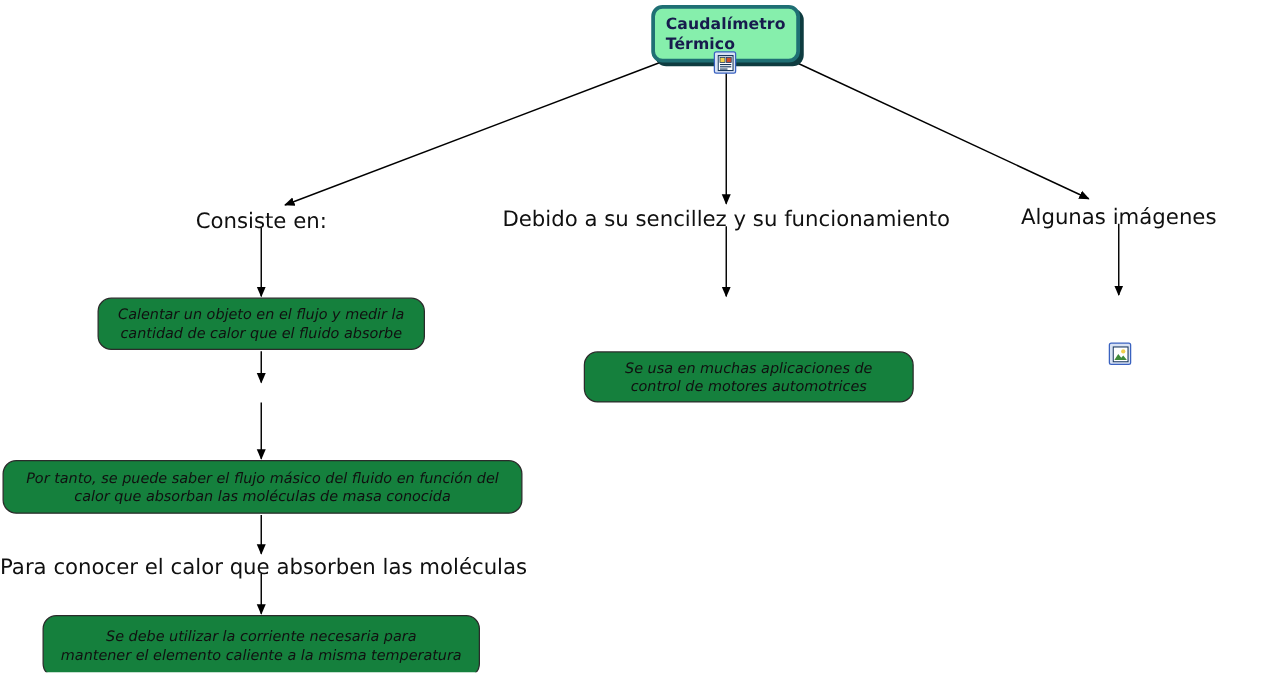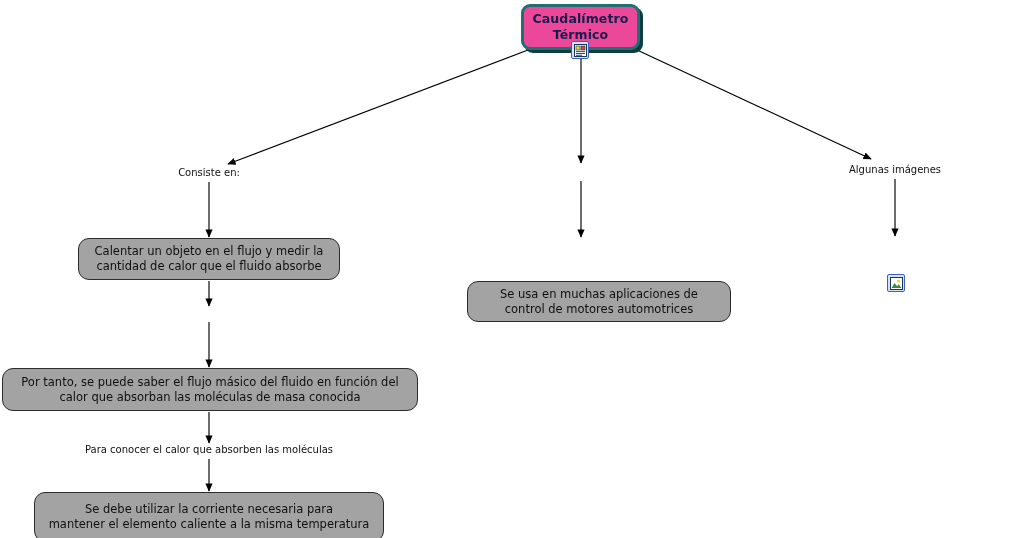--- a/index.html
+++ b/index.html
@@ -21,64 +21,65 @@
     top: 0;
     width: 1022px;
     height: 538px;
     pointer-events: none;
   }
 
   
   .root-node {
     position: absolute;
     box-sizing: border-box;
-    background: #ec4899;
+    background: #86efac;
     border: 3px solid #1f6f74;
     border-radius: 9px;
     box-shadow: 3px 3px 0 0 #0e3c40;
     display: flex;
     align-items: center;
     justify-content: center;
-    text-align: center;
+    text-align: left;
     z-index: 3;
   }
   .root-node .root-title {
     font-size: 12.5px;
     font-weight: bold;
     color: #171b4d;
     line-height: 1.25;
     letter-spacing: 0.1px;
     white-space: pre-line;
   }
 
   
   .box {
     position: absolute;
     box-sizing: border-box;
-    background: #a3a3a3;
+    background: #15803d;
     border: 1px solid #2b2b2b;
     border-radius: 11px;
     display: flex;
     align-items: center;
     justify-content: center;
     text-align: center;
     z-index: 2;
+    font-style: italic;
   }
   .box .box-text {
     font-size: 11.5px;
     color: #101010;
     line-height: 1.3;
     white-space: pre-line;
     padding: 0 9px;
   }
 
   
   .link-label {
     position: absolute;
-    font-size: 10px;
+    font-size: 17px;
     color: #101010;
     line-height: 1.25;
     white-space: nowrap;
     text-align: center;
     z-index: 2;
   }
 
   
   .icon-badge {
     position: absolute;
@@ -132,20 +133,23 @@
       <rect x="7" y="2" width="4" height="4" fill="#cf4b2c" stroke="#17365d" stroke-width="0.6"></rect>
       <rect x="2" y="7.2" width="9" height="0.9" fill="#17365d"></rect>
       <rect x="2" y="9" width="9" height="0.9" fill="#17365d"></rect>
       <rect x="2" y="10.8" width="6" height="0.9" fill="#17365d"></rect>
     </svg>
   </div>
 
   <div class="link-label" style="left:0; top:167px; width:418px;">
     <span>Consiste en:</span>
   </div>
+  <div class="link-label" style="left:381px; top:166px; width:400px;">
+    <span>Debido a su sencillez y su funcionamiento</span>
+  </div>
   <div class="link-label" style="left:745px; top:164px; width:300px;">
     <span>Algunas imágenes</span>
   </div>
   <div class="link-label" style="left:0; top:444px; width:418px;">
     <span>Para conocer el calor que absorben las moléculas</span>
   </div>
 
   <div class="box" style="left:78px; top:238px; width:262px; height:42px;">
     <div class="box-text">Calentar un objeto en el flujo y medir la
 cantidad de calor que el fluido absorbe</div>

